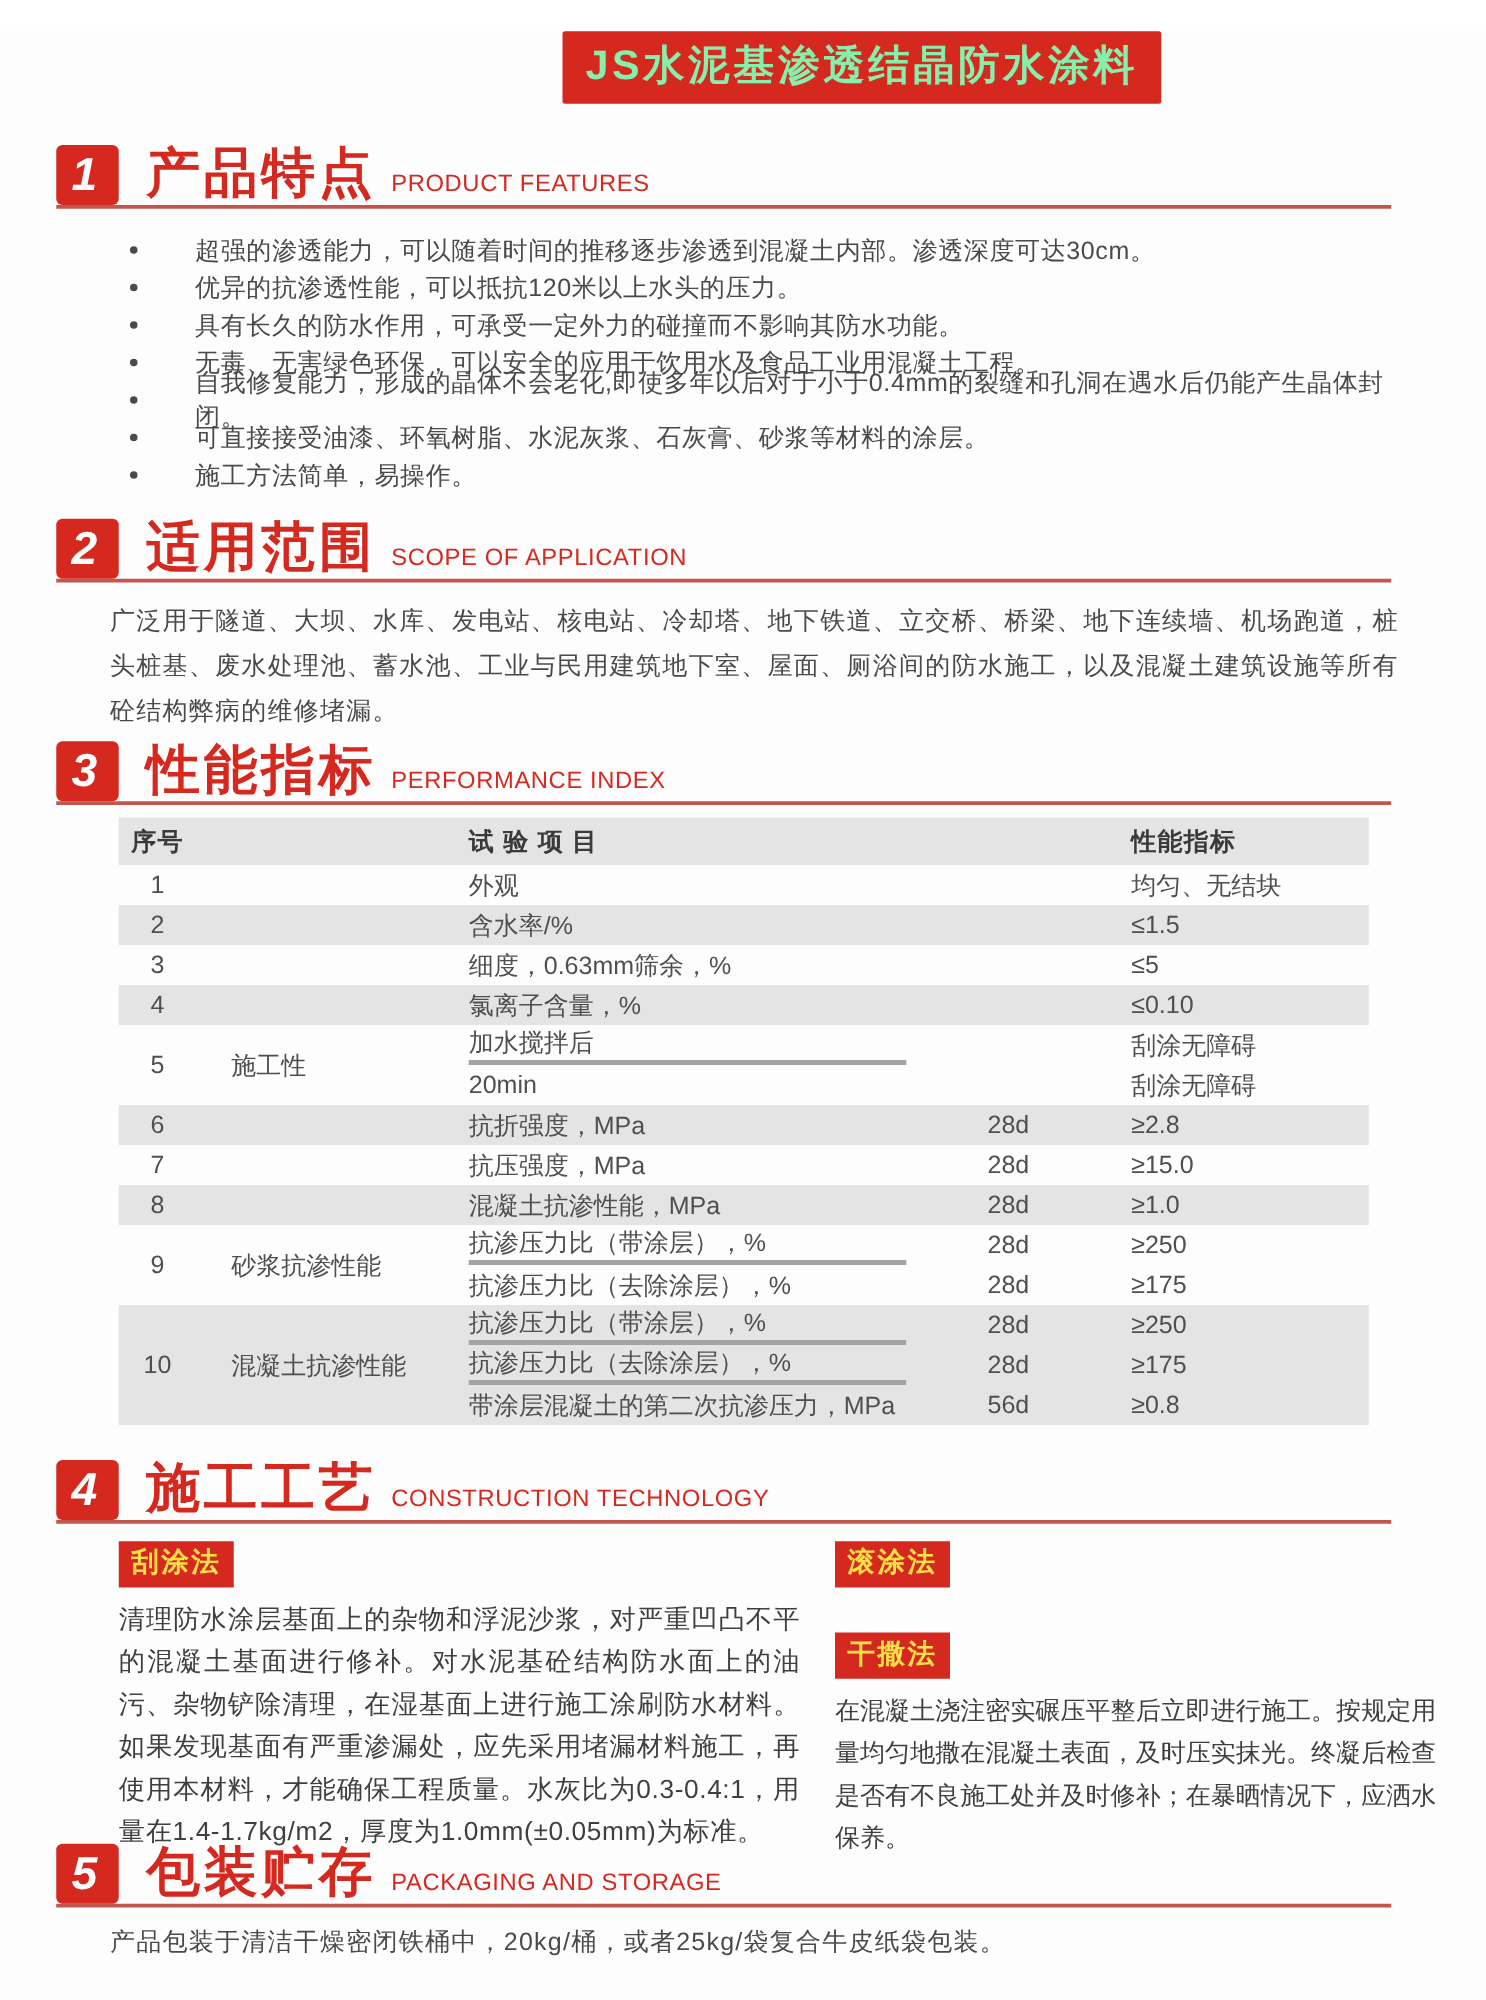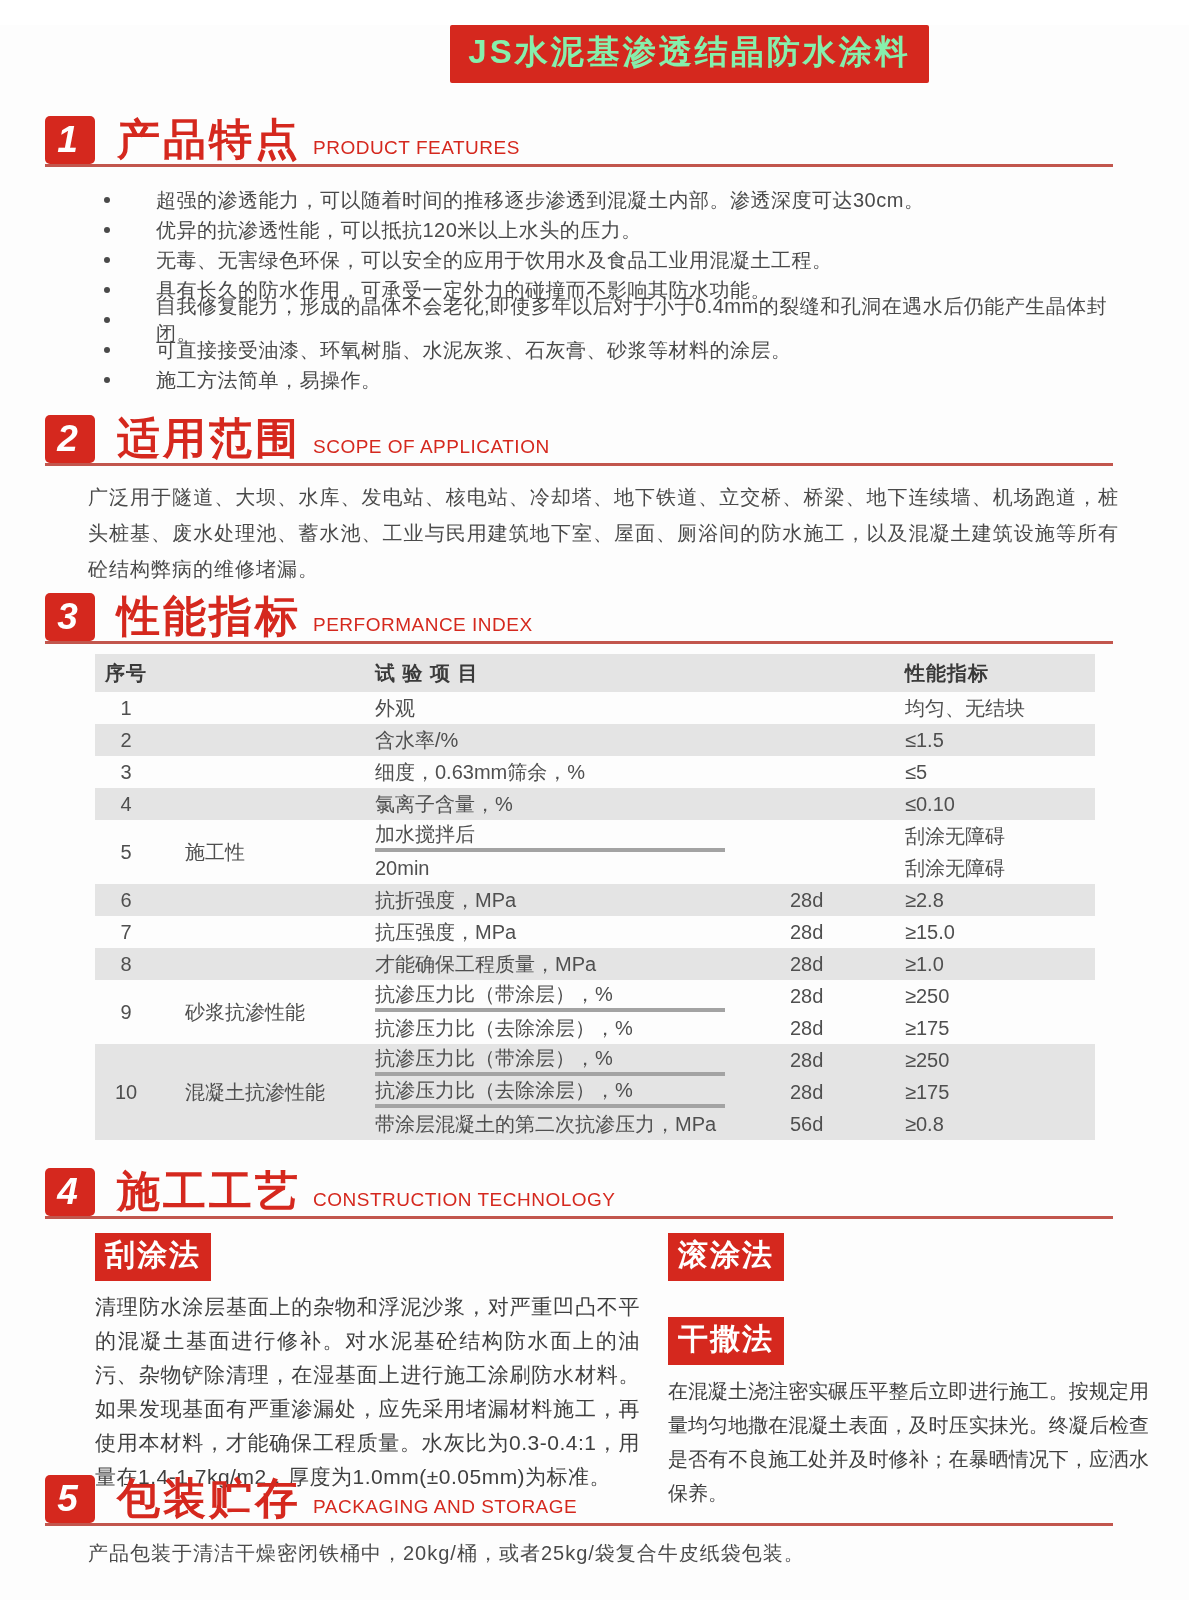--- a/index.html
+++ b/index.html
@@ -87,22 +87,22 @@
   .s-item{width:350px;flex:none;display:flex;align-items:center;}
   .subrow.sep .s-item{border-bottom:4px solid #a3a3a3;}
   .s-age{width:120px;flex:none;display:flex;align-items:center;padding-left:65px;}
   .s-value{flex:1;display:flex;align-items:center;padding-left:60px;}
 
   
   .methods{display:flex;margin:14px 40px 0 95px;height:240px;}
   .m-left{width:545px;flex:none;}
   .m-right{flex:1;margin-left:28px;}
   .badge{
-    display:inline-block;background:var(--red);color:#ffffff;
-    font-size:30px;font-weight:bold;letter-spacing:2px;
+    display:inline-block;background:var(--red);color:#fde047;
+    font-size:22px;font-weight:bold;letter-spacing:2px;
     padding:2px 10px 5px;
   }
   .m-text{
     margin-top:9px;color:#3f3f3f;text-align:justify;
   }
   .m-text.left{font-size:21px;line-height:34px;letter-spacing:.5px;}
   .m-text.right{font-size:20px;line-height:34px;letter-spacing:0;}
   .badge-dry-wrap{margin-top:36px;}
 
   
@@ -127,25 +127,25 @@
       <div class="bullet">
         <div class="dot"></div>
         <div class="">超强的渗透能力，可以随着时间的推移逐步渗透到混凝土内部。渗透深度可达30cm。</div>
       </div>
       <div class="bullet">
         <div class="dot"></div>
         <div class="">优异的抗渗透性能，可以抵抗120米以上水头的压力。</div>
       </div>
       <div class="bullet">
         <div class="dot"></div>
+        <div class="">具有长久的防水作用，可承受一定外力的碰撞而不影响其防水功能。</div>
+      </div>
+      <div class="bullet">
+        <div class="dot"></div>
         <div class="">无毒、无害绿色环保，可以安全的应用于饮用水及食品工业用混凝土工程。</div>
-      </div>
-      <div class="bullet">
-        <div class="dot"></div>
-        <div class="">具有长久的防水作用，可承受一定外力的碰撞而不影响其防水功能。</div>
       </div>
       <div class="bullet">
         <div class="dot"></div>
         <div class="">自我修复能力，形成的晶体不会老化,即使多年以后对于小于0.4mm的裂缝和孔洞在遇水后仍能产生晶体封闭。</div>
       </div>
       <div class="bullet">
         <div class="dot"></div>
         <div class="">可直接接受油漆、环氧树脂、水泥灰浆、石灰膏、砂浆等材料的涂层。</div>
       </div>
       <div class="bullet">
@@ -255,21 +255,21 @@
               <div class="s-age">28d</div>
               <div class="s-value">≥15.0</div>
             </div>
           </div>
         </div>
         <div class="t-row shade">
           <div class="cell-no">8</div>
           <div class="cell-group"></div>
           <div class="cell-subs">
             <div class="subrow">
-              <div class="s-item">才能确保工程质量，MPa</div>
+              <div class="s-item">混凝土抗渗性能，MPa</div>
               <div class="s-age">28d</div>
               <div class="s-value">≥1.0</div>
             </div>
           </div>
         </div>
         <div class="t-row">
           <div class="cell-no">9</div>
           <div class="cell-group">砂浆抗渗性能</div>
           <div class="cell-subs">
             <div class="subrow sep">

